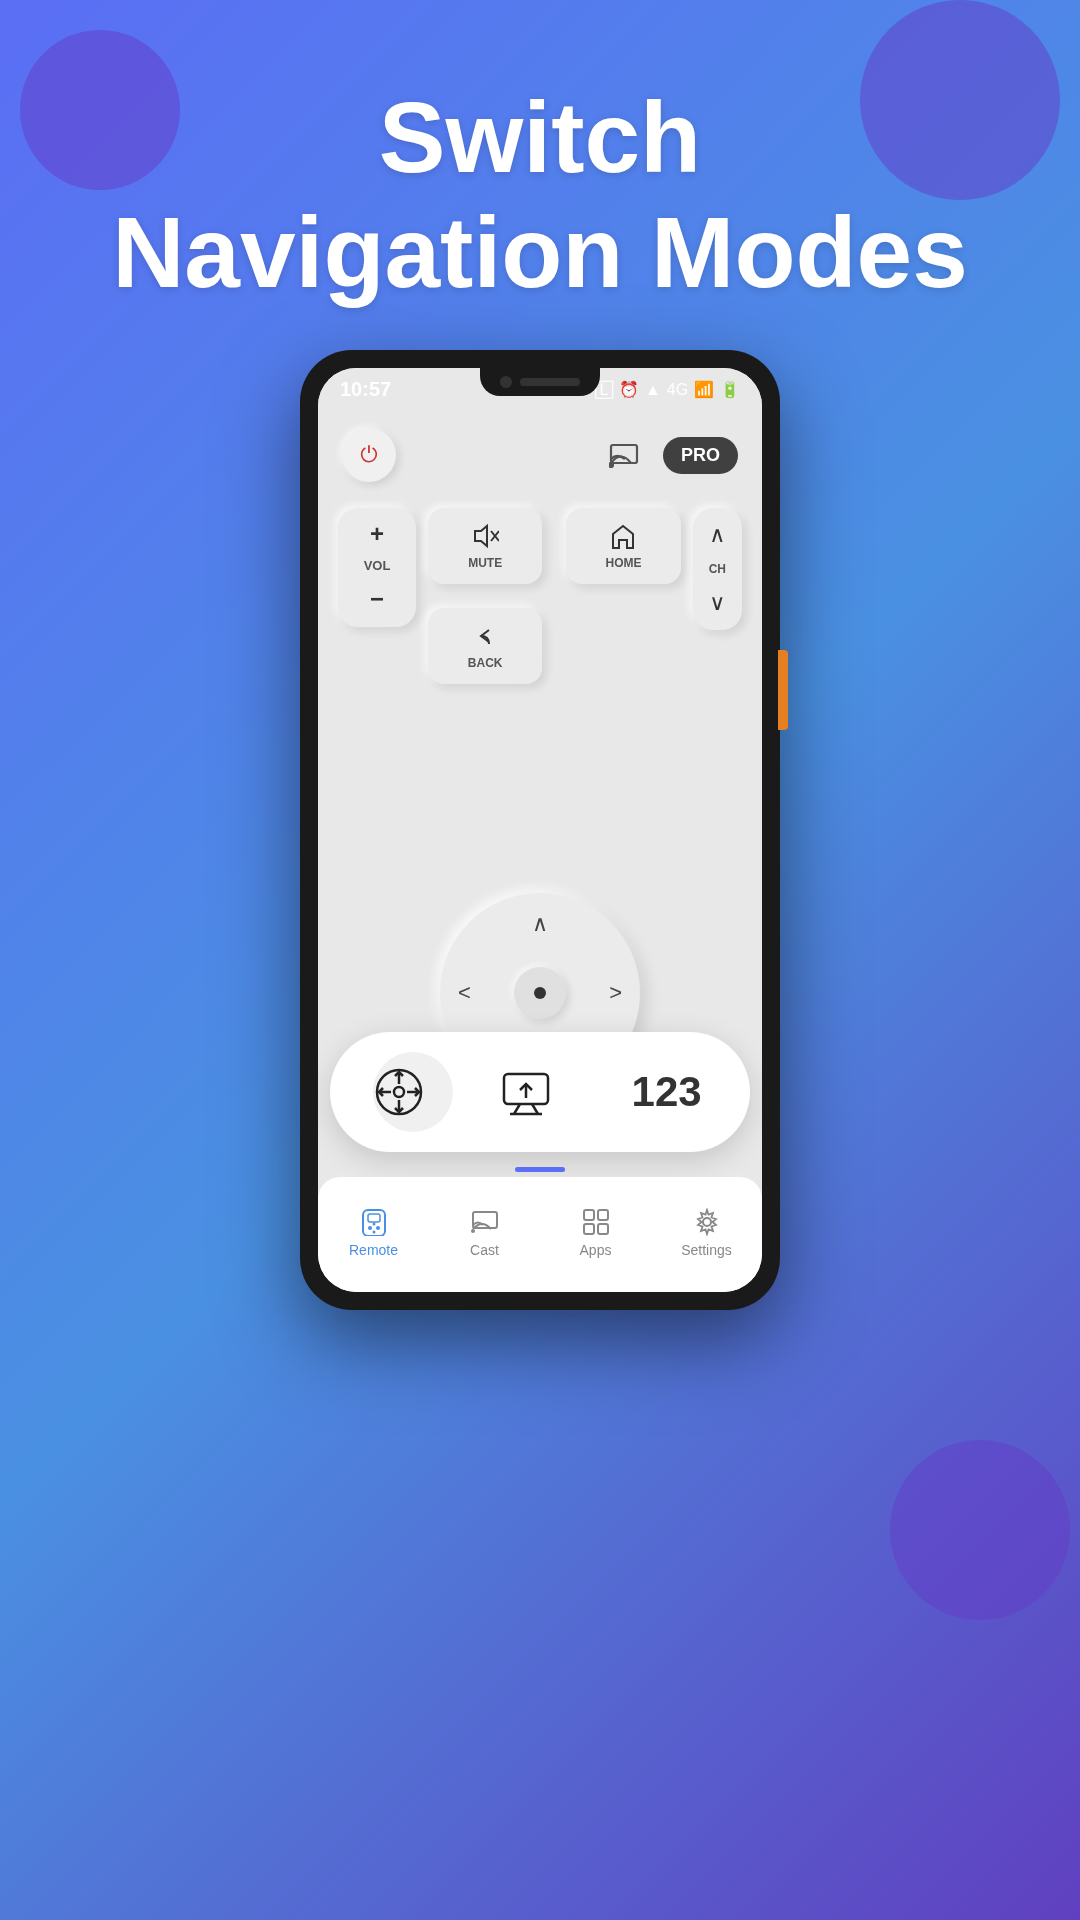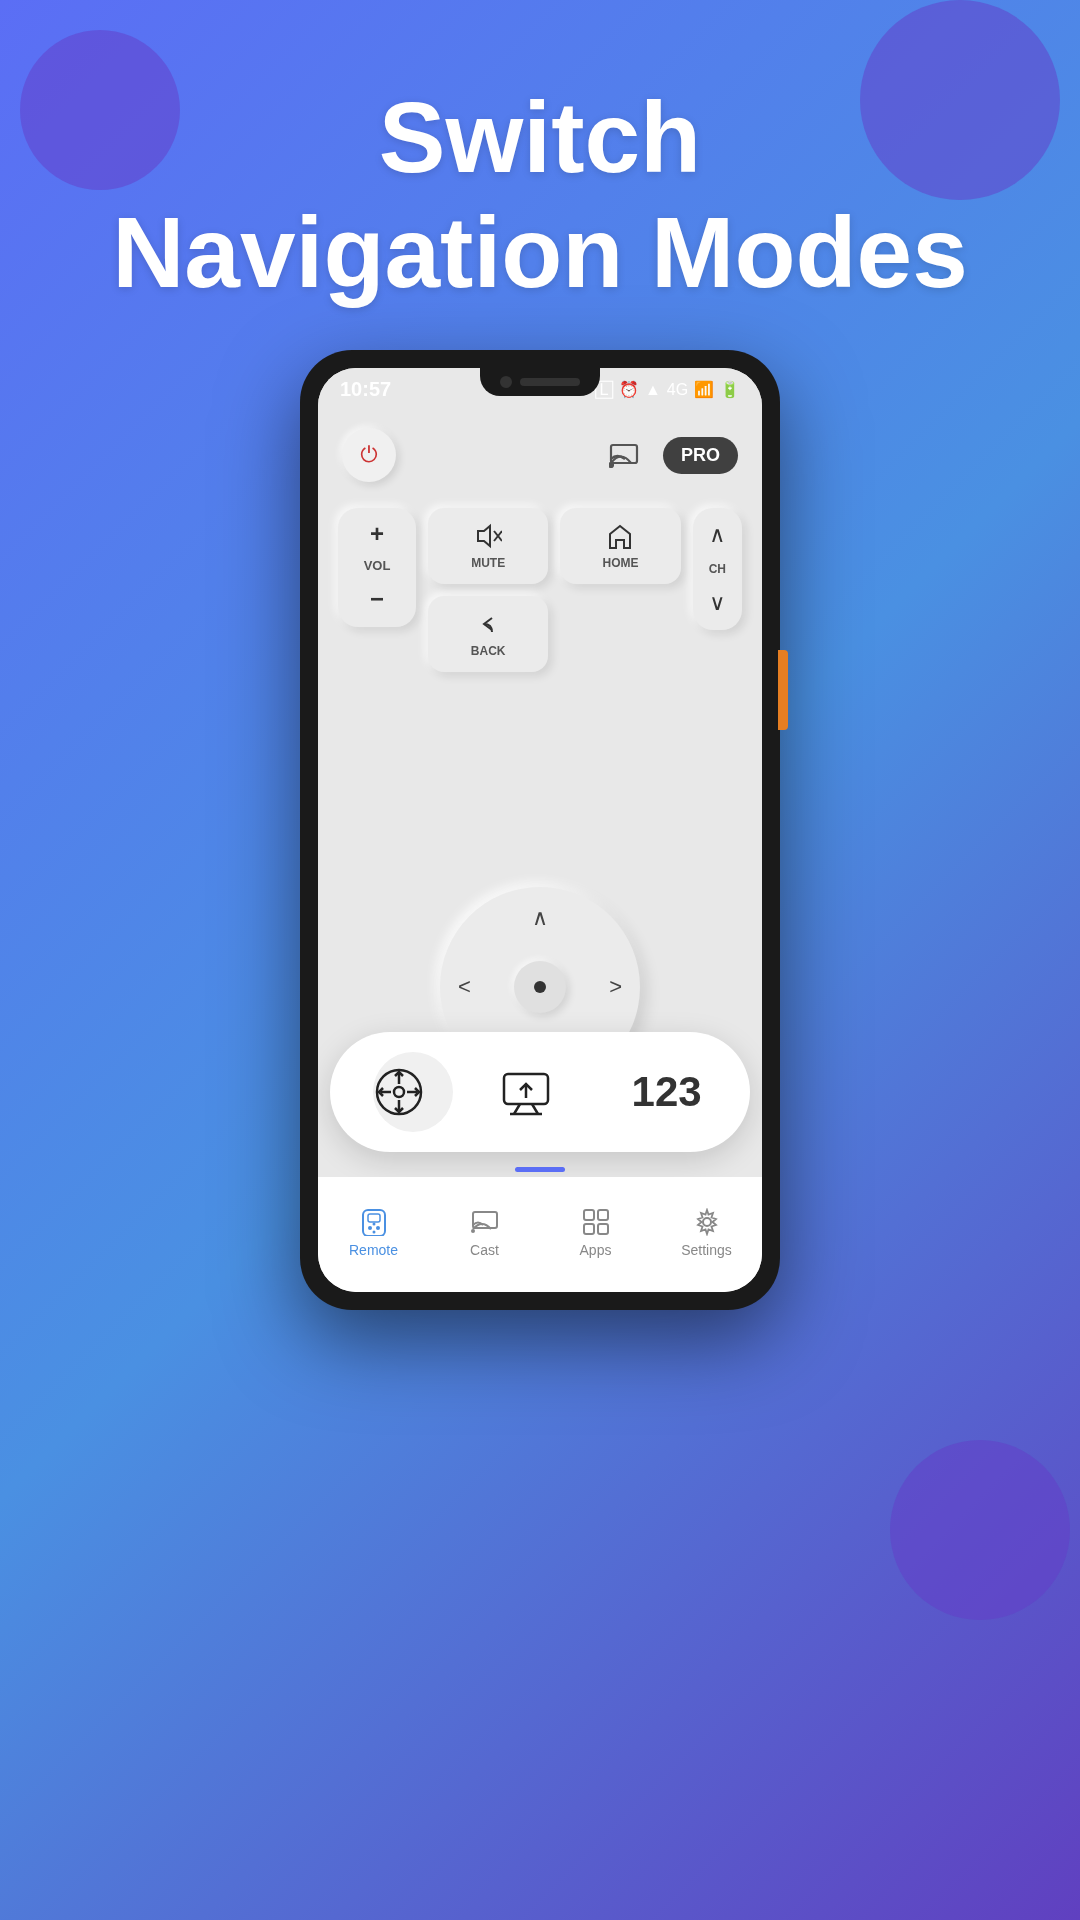--- a/index.html
+++ b/index.html
@@ -235,21 +235,21 @@
     }
     .vol-minus {
       font-size: 24px;
       font-weight: 700;
       color: #333;
     }
 
     .center-controls {
       display: grid;
       grid-template-columns: 1fr 1fr;
-      gap: 12px;
+      gap: 24px;
       flex: 1;
     }
 
     .ctrl-btn {
       background: #ebebeb;
       border-radius: 16px;
       display: flex;
       flex-direction: column;
       align-items: center;
       justify-content: center;
@@ -397,20 +397,21 @@
       position: absolute;
       bottom: 0;
       left: 0; right: 0;
       height: 115px;
       background: white;
       display: flex;
       justify-content: space-around;
       align-items: center;
       padding: 10px 0 14px 0;
       z-index: 22;
+      border-radius: 22px;
     }
 
     .nav-tab {
       display: flex;
       flex-direction: column;
       align-items: center;
       gap: 6px;
       width: 100px;
     }
     .nav-tab-label {

